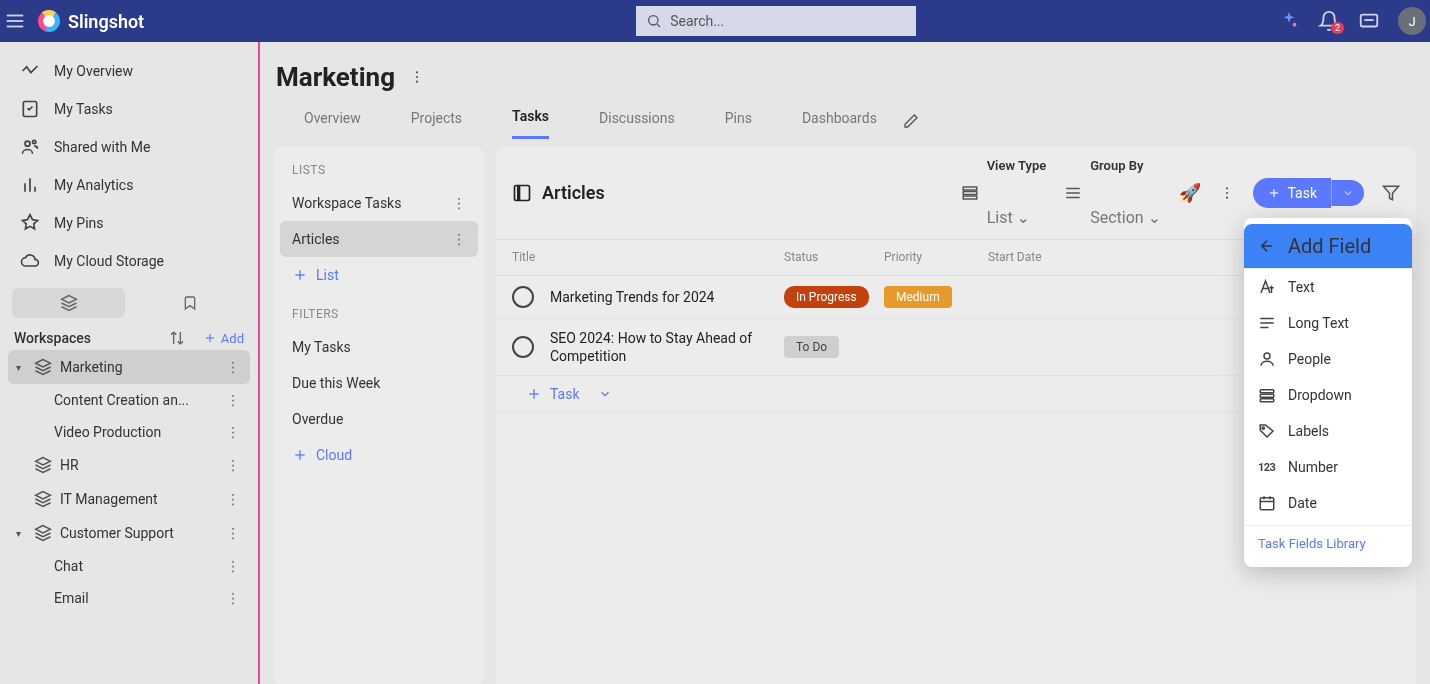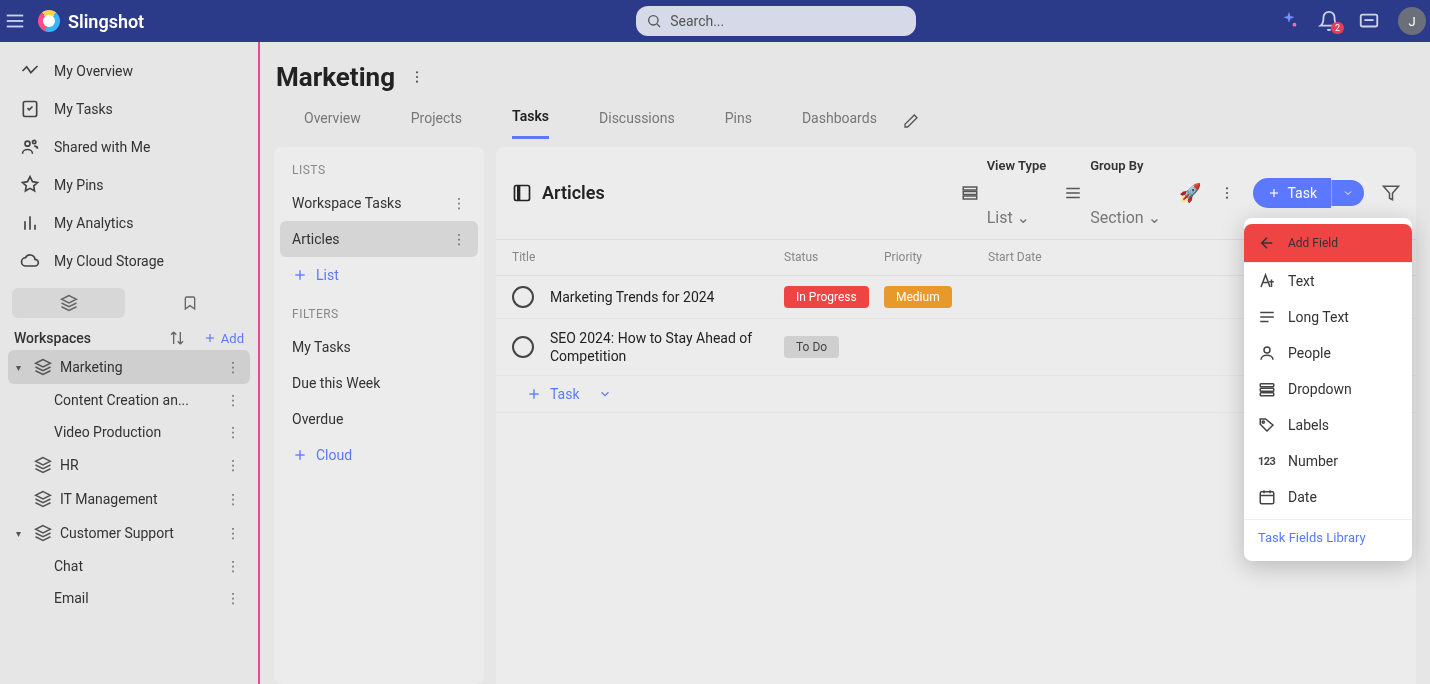--- a/index.html
+++ b/index.html
@@ -3,21 +3,21 @@
 <meta charset="utf-8">
 <style>
 * { box-sizing: border-box; margin: 0; padding: 0; font-family: -apple-system, BlinkMacSystemFont, "Segoe UI", Roboto, sans-serif; }
 body { width:1430px; height:684px; overflow:hidden; background:#e6e6e6; }
 .topbar { height:42px; background:#2c3a8a; display:flex; align-items:center; padding:0 4px; gap:12px; }
 .hamburger { width:22px; height:22px; color:#cfd3ea; cursor:pointer; }
 .logo { display:flex; align-items:center; gap:8px; color:#fff; font-weight:600; font-size:18px; }
 .logo .mark { width:22px; height:22px; border-radius:50%; background:conic-gradient(from 200deg,#ff4b8a 0 120deg,#ffd24f 120deg 200deg,#3ab3ff 200deg 360deg); position:relative; }
 .logo .mark::after{content:"";position:absolute;inset:5px;background:#fff;border-radius:50%;}
 .search-wrap { margin-left:480px; }
-.search { width:280px; height:30px; background:#d6dae8; border-radius:12px; display:flex; align-items:center; padding:0 10px; gap:8px; color:#555; font-size:14px; }
+.search { width:280px; height:30px; background:#d6dae8; border-radius:0; display:flex; align-items:center; padding:0 10px; gap:8px; color:#555; font-size:14px; }
 .topbar-right { margin-left:auto; display:flex; align-items:center; gap:18px; color:#cfd3ea; }
 .topbar-right .ic { width:22px; height:22px; position:relative; cursor:pointer; }
 .bell-badge { position:absolute; bottom:-2px; right:-4px; background:#e53e5a; color:#fff; font-size:9px; border-radius:8px; padding:0 4px; line-height:12px; }
 .avatar { width:28px; height:28px; border-radius:50%; background:#6a6f7a; color:#fff; display:flex; align-items:center; justify-content:center; font-size:13px; }
 .app { display:flex; height:calc(684px - 42px); }
 .sidebar { width:260px; background:#e6e6e6; border-right:2px solid #ec4899; padding-top:10px; display:flex; flex-direction:column; overflow:hidden; }
 .side-nav { padding:0 8px; }
 .side-item { display:flex; align-items:center; gap:14px; padding:9px 12px; color:#333; font-size:14px; border-radius:4px; cursor:pointer; }
 .side-item .ic { width:20px; height:20px; color:#444; flex:none;}
 .side-toggle { display:flex; gap:8px; padding:8px 12px 4px; }
@@ -64,28 +64,28 @@
 .table-head { display:flex; padding:0 16px; height:36px; align-items:center; font-size:12px; color:#888; border-bottom:1px solid #ddd;}
 .col-title { flex:0 0 272px; }
 .col-status { flex:0 0 100px; }
 .col-priority { flex:0 0 104px; }
 .col-start { flex:0 0 120px; }
 .col-add { margin-left:auto; color:#444; width:30px; text-align:center; font-size:20px;}
 .task-row { display:flex; align-items:center; padding:10px 16px; border-bottom:1px solid #e4e4e4; font-size:14px; color:#222;}
 .task-row .circ { width:22px; height:22px; border:2px solid #444; border-radius:50%; margin-right:16px; flex:none;}
 .task-row .ttl { flex:0 0 234px; padding-right:10px; line-height:1.3;}
 .badge { font-size:12px; padding:4px 12px; border-radius:4px; color:#fff; display:inline-block; text-align:center;}
-.badge.progress { background:#ef4444; }
+.badge.progress { background:#c2410c;border-radius:10px; }
 .badge.medium { background:#e79a2b; }
 .badge.todo { background:#cfcfcf; color:#444; }
 .task-row .col-status, .task-row .col-priority, .task-row .col-start { display:flex; align-items:center;}
 .add-task-row { display:flex; align-items:center; gap:18px; padding:10px 30px; color:#5b78ff; font-size:14px; border-bottom:1px solid #e4e4e4;}
 .add-task-row .chev { color:#5b78ff; }
 .popup { position:absolute; right:18px; top:176px; width:168px; background:#fff; border-radius:8px; box-shadow:0 6px 24px rgba(0,0,0,.22); padding:6px 0; z-index:50;}
-.popup .head { display:flex; align-items:center; gap:12px; padding:10px 14px; font-size:12px; color:#333; border-bottom:1px solid #eee; background:#ef4444; border-radius:8px 8px 0 0;}
+.popup .head { display:flex; align-items:center; gap:12px; padding:10px 14px; font-size:20px; color:#333; border-bottom:1px solid #eee; background:#3b82f6; border-radius:8px 8px 0 0;}
 .popup .opt { display:flex; align-items:center; gap:12px; padding:9px 14px; font-size:14px; color:#333; cursor:pointer;}
 .popup .opt .ic { width:18px; height:18px; color:#444; flex:none;}
 .popup .link-row { padding:10px 14px; color:#5b78ff; font-size:13px; border-top:1px solid #eee; margin-top:4px; cursor:pointer;}
 svg { display:block; }
 .num123 { font-size:11px; font-weight:700; color:#444; letter-spacing:-.5px;}
 </style>
 </head>
 <body>
 
 <div class="topbar">
@@ -163,34 +163,34 @@
               <path d="M3 20c0-3 3-5 6-5s6 2 6 5"></path>
               <circle cx="17" cy="6" r="2"></circle>
               <path d="M21 14c0-2-2-3-4-3"></path>
             </svg>
           </span>
           <span>Shared with Me</span>
         </div>
         <div class="side-item">
           <span class="ic">
             <svg viewBox="0 0 24 24" fill="none" stroke="currentColor" stroke-width="2">
-              <path d="M12 2l3 6 6 1-4.5 4 1 6-5.5-3-5.5 3 1-6L3 9l6-1z"></path>
-            </svg>
-          </span>
-          <span>My Pins</span>
-        </div>
-        <div class="side-item">
-          <span class="ic">
-            <svg viewBox="0 0 24 24" fill="none" stroke="currentColor" stroke-width="2">
               <line x1="6" y1="20" x2="6" y2="10"></line>
               <line x1="12" y1="20" x2="12" y2="4"></line>
               <line x1="18" y1="20" x2="18" y2="14"></line>
             </svg>
           </span>
           <span>My Analytics</span>
+        </div>
+        <div class="side-item">
+          <span class="ic">
+            <svg viewBox="0 0 24 24" fill="none" stroke="currentColor" stroke-width="2">
+              <path d="M12 2l3 6 6 1-4.5 4 1 6-5.5-3-5.5 3 1-6L3 9l6-1z"></path>
+            </svg>
+          </span>
+          <span>My Pins</span>
         </div>
         <div class="side-item">
           <span class="ic">
             <svg viewBox="0 0 24 24" fill="none" stroke="currentColor" stroke-width="2">
               <path d="M18 18a4 4 0 000-8 6 6 0 00-11.3-2A5 5 0 007 18z"></path>
             </svg>
           </span>
           <span>My Cloud Storage</span>
         </div>
       </div>

